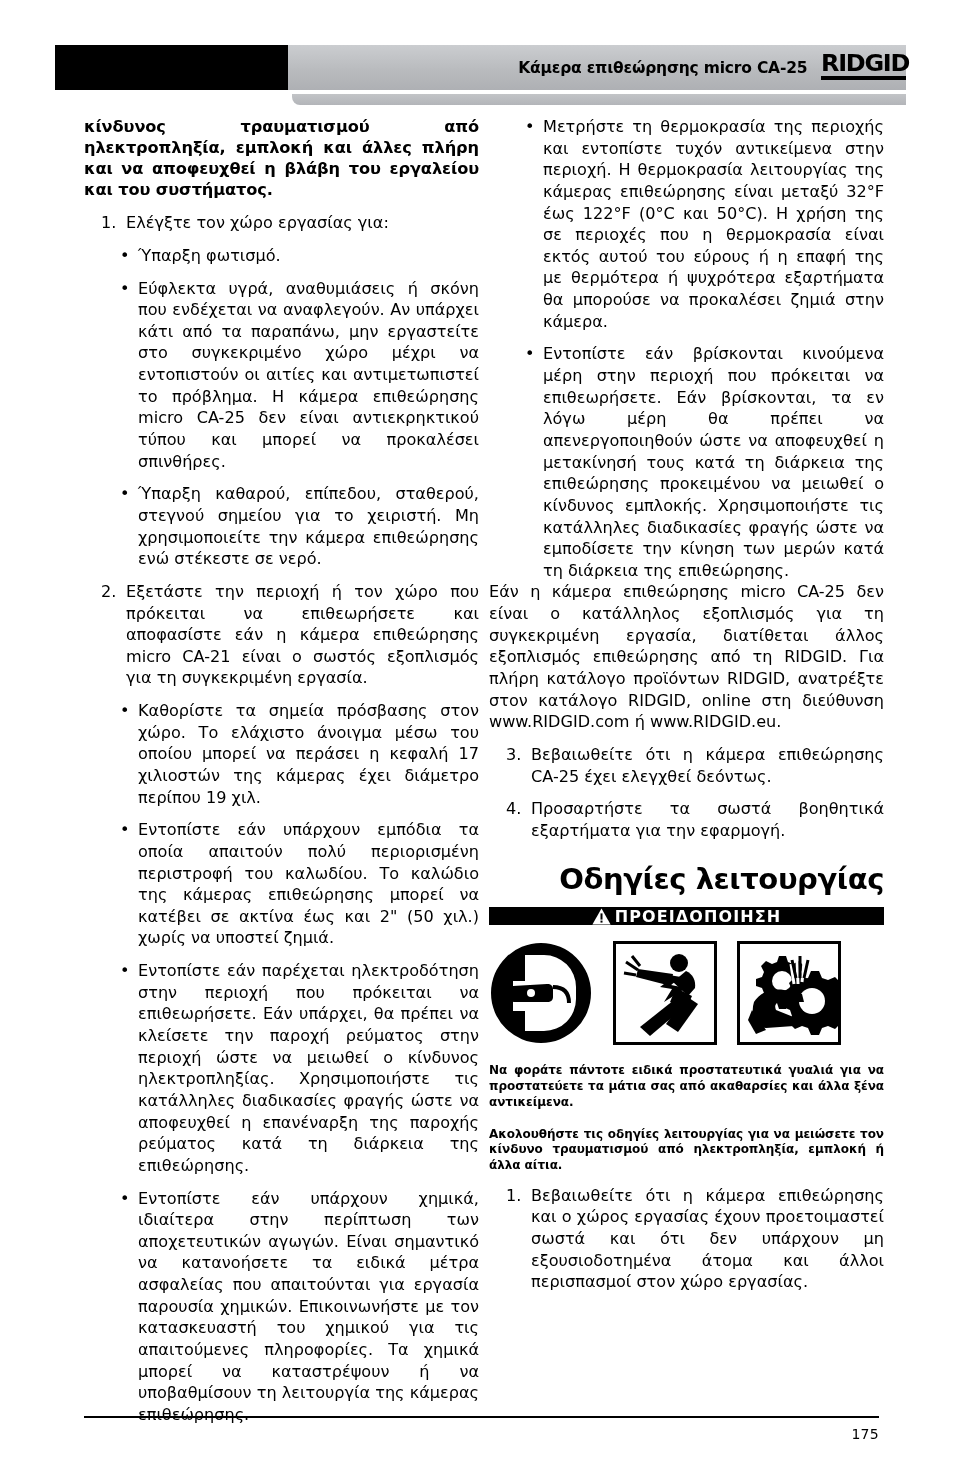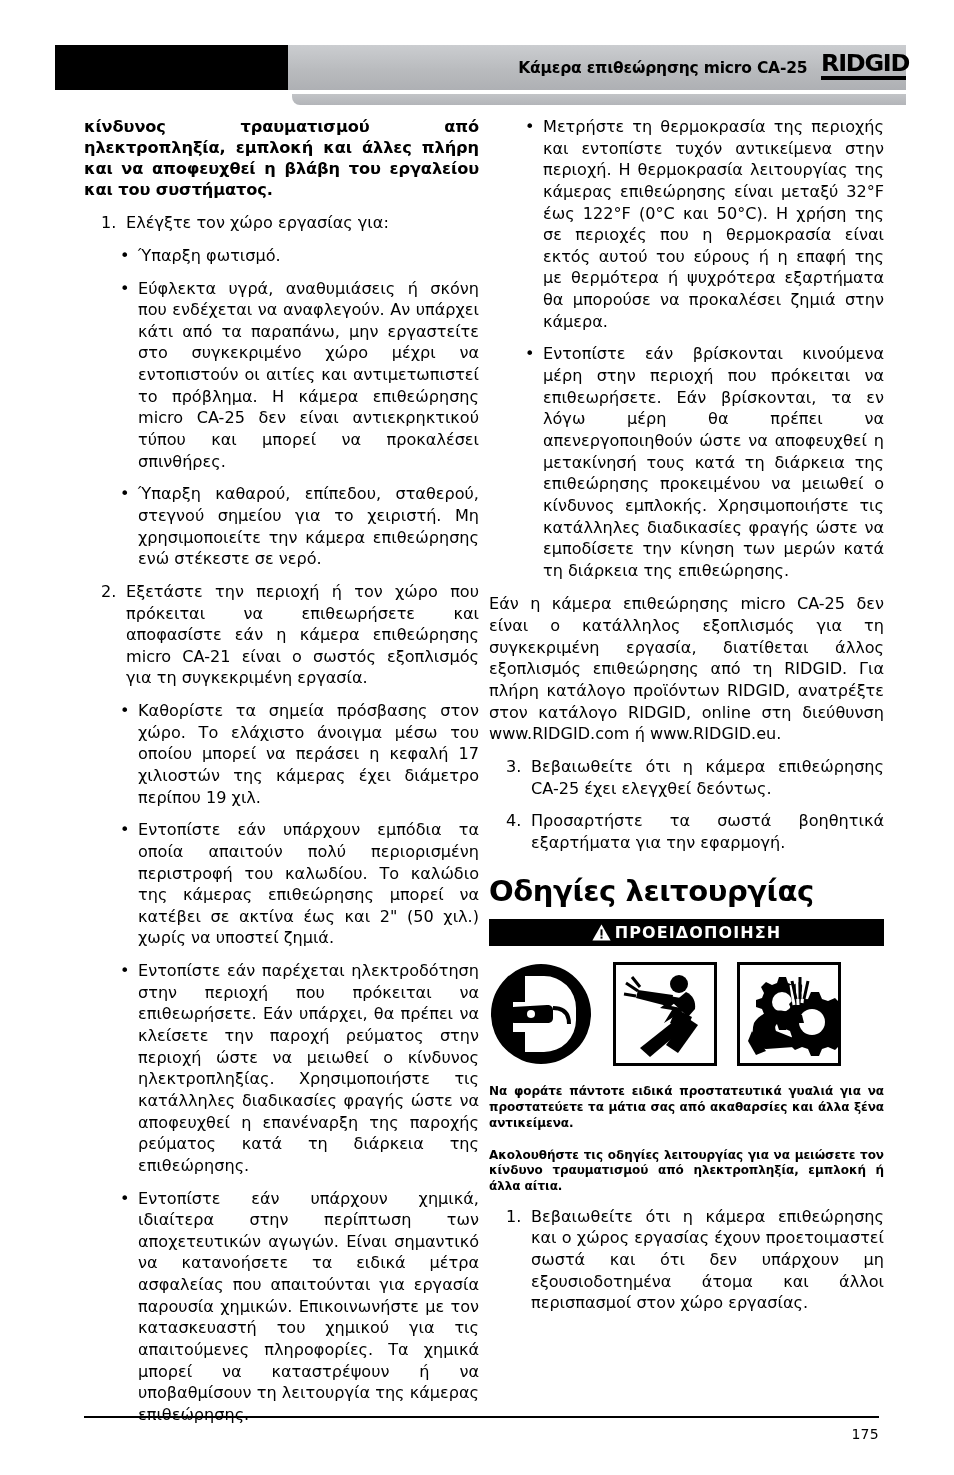--- a/index.html
+++ b/index.html
@@ -140,38 +140,39 @@
     flex: 0 0 18px;
     font-size: 16.1px;
     line-height: 1.345;
   }
   .bul-body {
     flex: 1 1 auto;
   }
   .bul-body p:last-child,
   .num-body p:last-child { text-align: justify; }
 
-  .plain-para { margin-top: 12px; }
+  .plain-para { }
 
   
   .section-heading {
     font-size: 29px;
     font-weight: bold;
     letter-spacing: -0.4px;
     margin-top: 22px;
     line-height: 1.1;
     font-family: "DejaVu Sans", "Liberation Sans", sans-serif;
+    text-align: right;
   }
 
   
   .warning-bar {
     margin-top: 12px;
     background: #000000;
     color: #ffffff;
-    height: 27px;
+    height: 18px;
     display: flex;
     align-items: center;
     justify-content: center;
     gap: 4px;
   }
   .warning-tri {
     display: inline-block;
     line-height: 0;
   }
   .warning-label {

